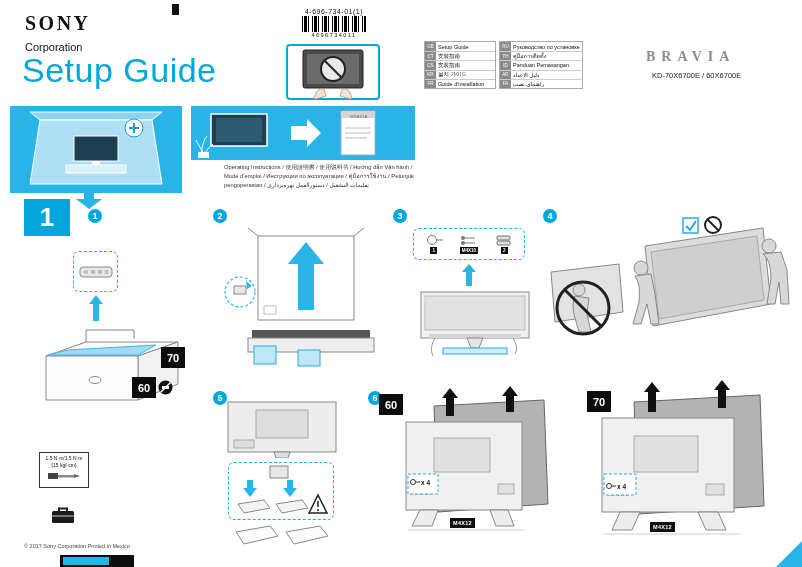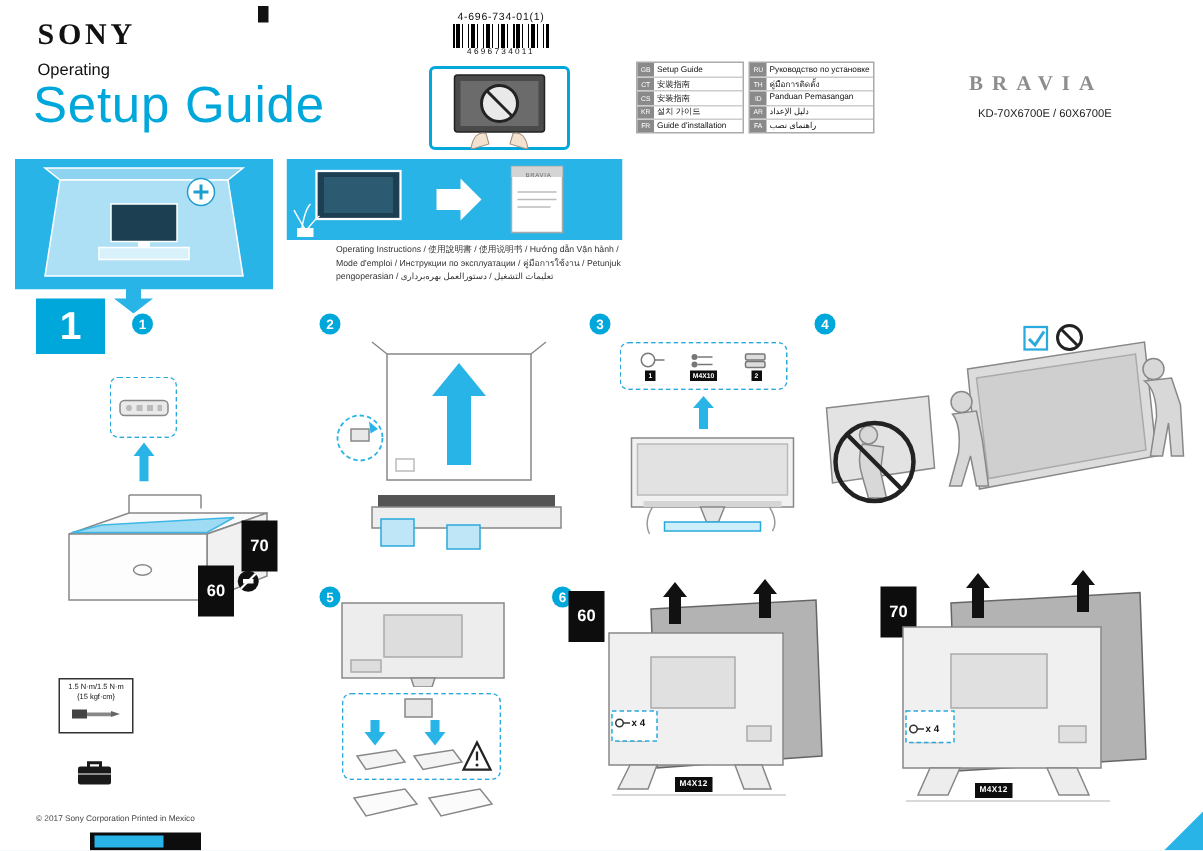--- a/index.html
+++ b/index.html
@@ -18,38 +18,38 @@
 .lrow:first-child{border-top:none}
 .ltag{flex:0 0 11px;background:#8a8a8a;color:#fff;font-size:4.5px;height:100%;display:flex;align-items:center;justify-content:center}
 .llabel{font-size:5.5px;padding-left:2px;white-space:nowrap;overflow:hidden}
 .bravia{font-family:"Liberation Serif",serif;font-size:14px;font-weight:bold;letter-spacing:6px;color:#8d8d8d}
 .models{font-size:7.5px;color:#222}
 .opinstr{font-size:5.8px;color:#333;line-height:1.55}
 .secnum{width:46px;height:37px;background:#00A7DA;color:#fff;font-weight:bold;font-size:26px;display:flex;align-items:center;justify-content:center}
 .stepc{width:14px;height:14px;border-radius:50%;background:#00A7DA;color:#fff;font-weight:bold;font-size:9px;display:flex;align-items:center;justify-content:center}
 .dashed{border:1.5px dashed #2AA9DC;border-radius:6px;background:#fff}
 .tag{background:#0d0d0d;color:#fff;font-weight:bold;display:flex;align-items:center;justify-content:center}
-.tagsize{width:24px;height:34px;font-size:11px}
+.tagsize{width:24px;height:21px;font-size:11px}
 .tagscrew{height:10px;font-size:5.5px;padding:0 3px;letter-spacing:.3px}
 .tagacc{height:7px;font-size:4.5px;padding:0 2px;margin:1px auto 0}
 .x4{font-size:6.5px;font-weight:bold;color:#111;display:flex;align-items:center;gap:1px}
 .torquebox{border:1px solid #333;background:#fff;font-size:5px;text-align:center;padding:2px 1px;line-height:1.4}
 .copyright{font-size:5.5px;color:#444}
 .regmark{width:74px;height:12px;background:#0d0d0d}
 .regmark>div{position:absolute;left:3px;top:2px;width:46px;height:8px;background:#29B4E7}
 .acc{display:flex;flex-direction:column;align-items:center;justify-content:center;flex:1}
 .manual-label{font-size:4px;letter-spacing:.5px;color:#666;text-align:center}
 </style>
 </head>
 <body>
 
 <div class="page">
 
   <div class="abs sony" style="left:25px;top:12px">SONY</div>
-  <div class="abs television" style="left:25px;top:41px">Operating</div>
+  <div class="abs television" style="left:25px;top:41px">Corporation</div>
   <div class="abs title" style="left:22px;top:51px">Setup Guide</div>
   <div class="abs regtick" style="left:172px;top:4px"></div>
 
   <div class="abs" style="left:298px;top:8px;width:72px">
     <div class="pn">4-696-734-01(1)</div>
     <div class="barcode"></div>
     <div class="bdigits">4696734011</div>
   </div>
 
   <div class="abs" style="left:286px;top:44px">

